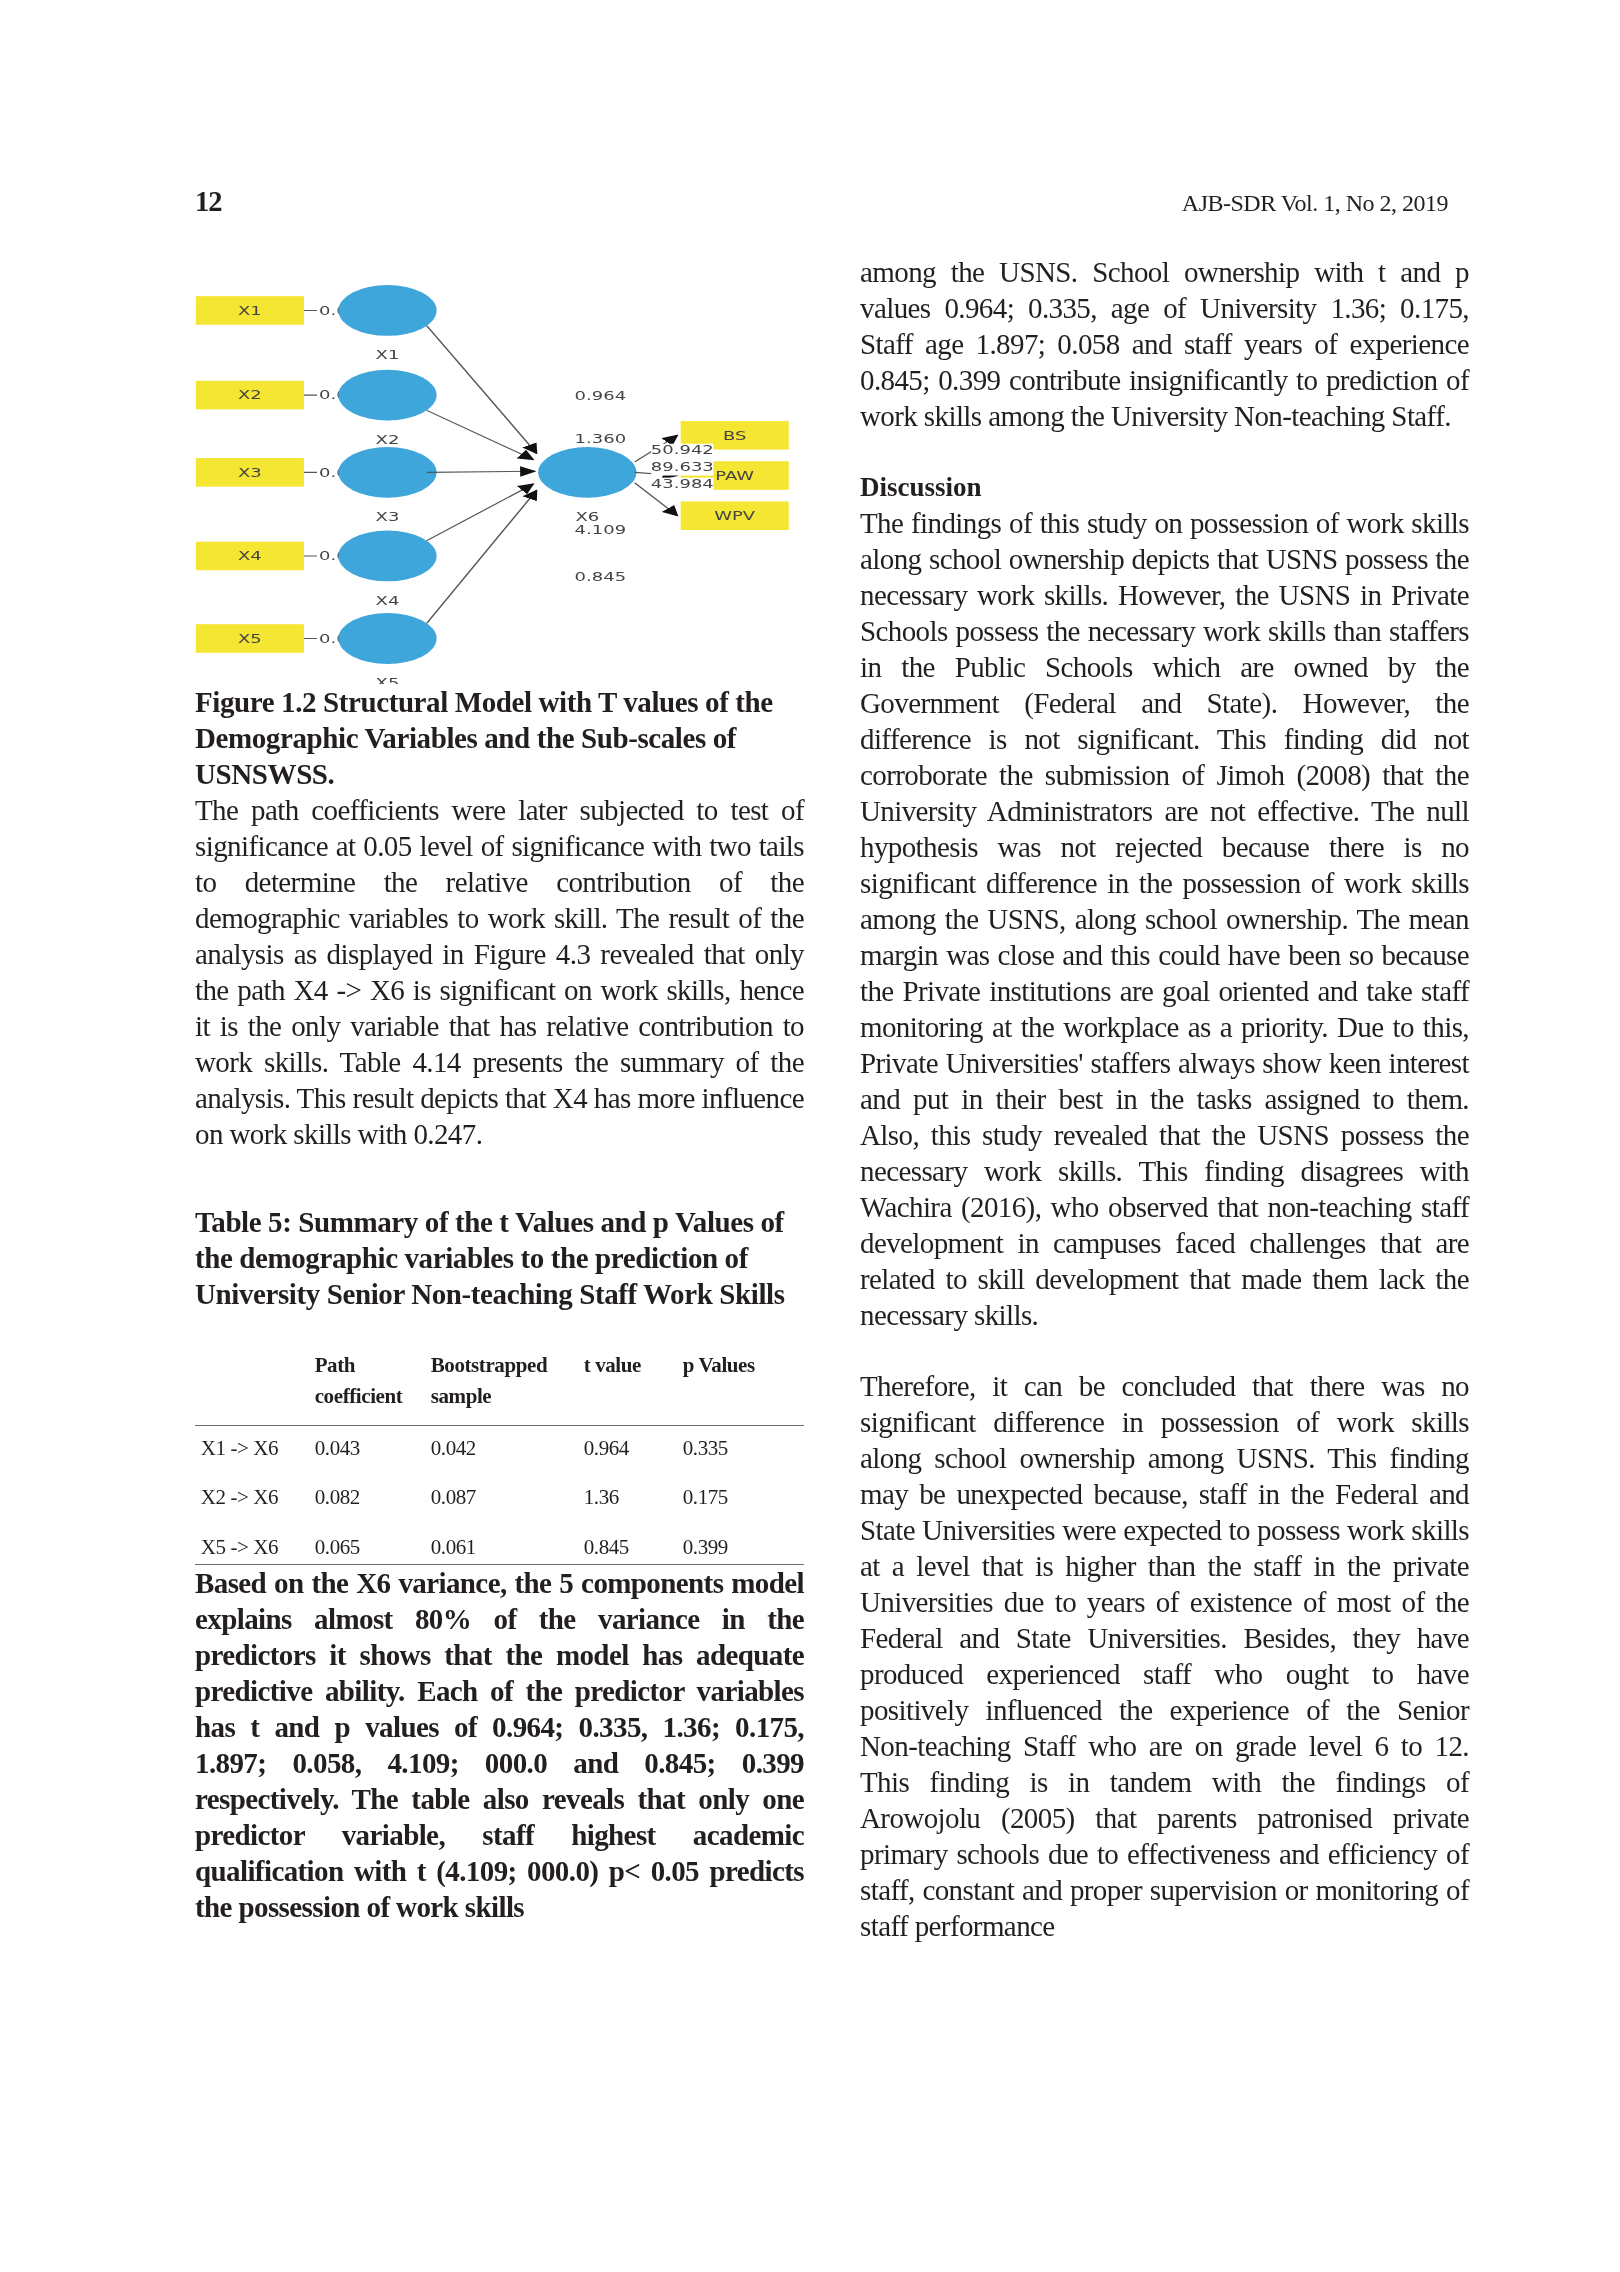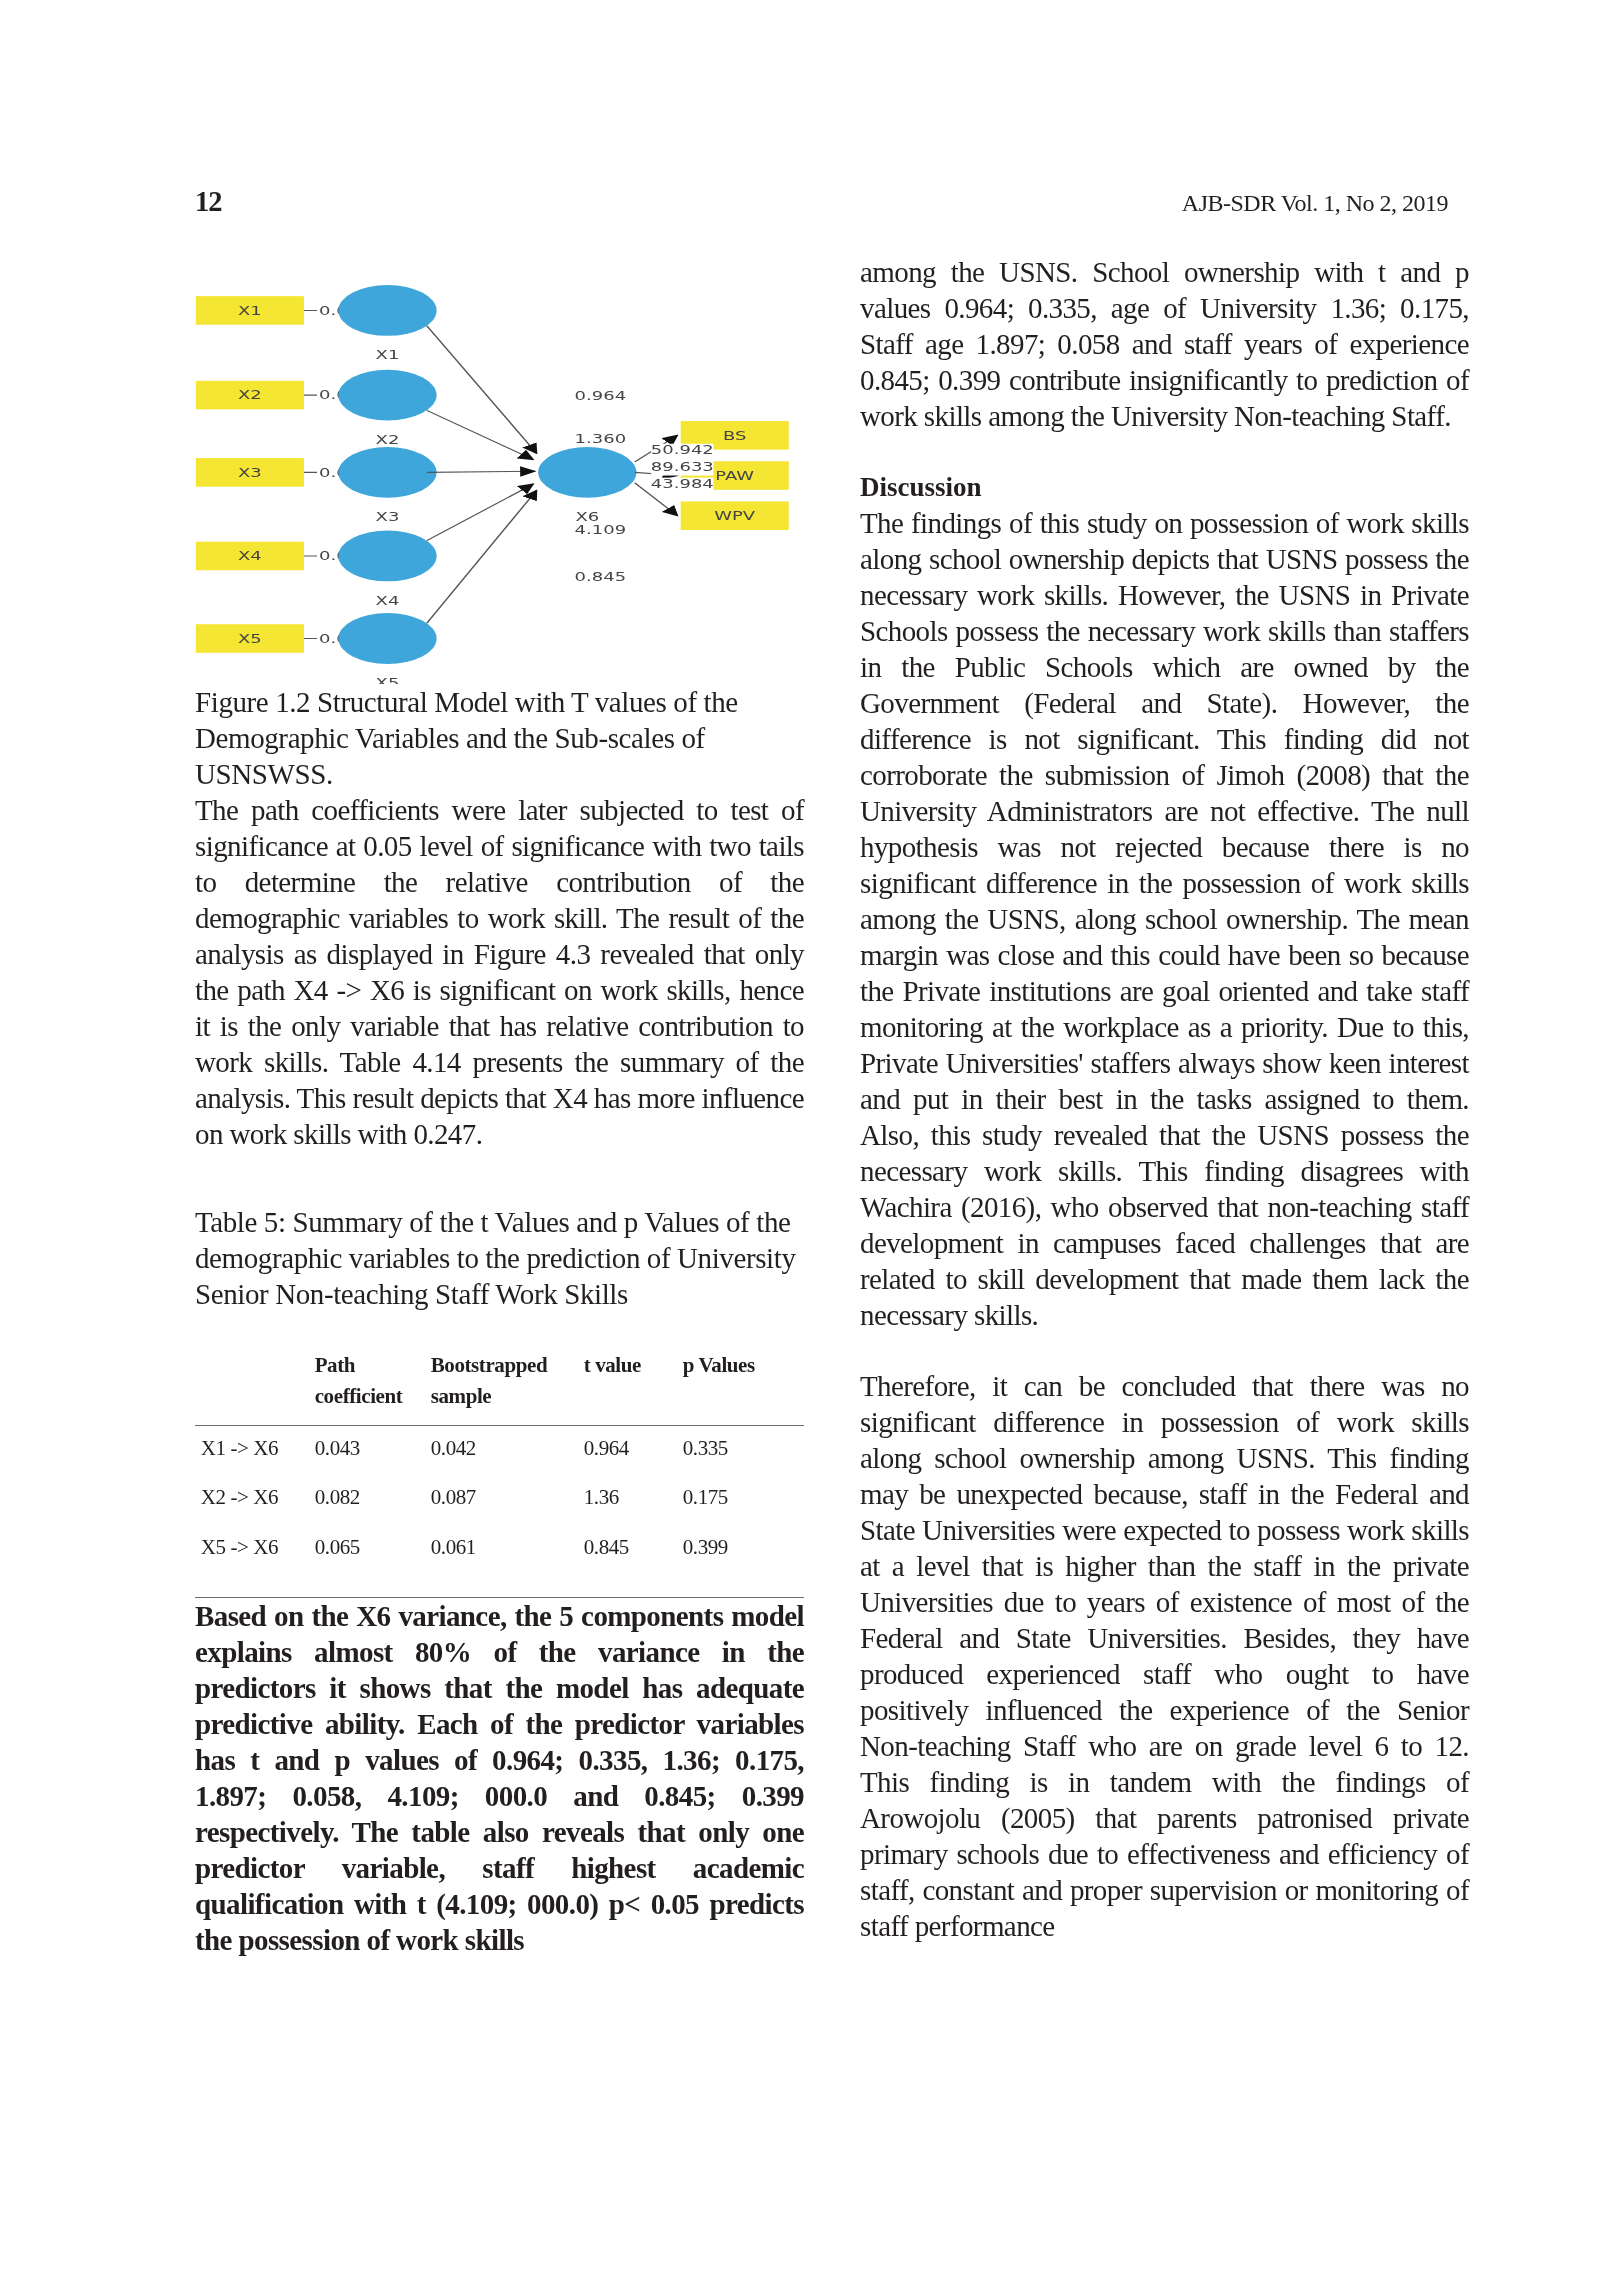--- a/index.html
+++ b/index.html
@@ -7,32 +7,32 @@
            font-family: "Liberation Serif", "DejaVu Serif", serif; color: #231f20; }
     .page-header { position: absolute; top: 186px; left: 195px; width: 1253px; height: 38px; }
     .page-number { position: absolute; left: 0; top: 0; font-weight: bold; font-size: 28.5px; letter-spacing: -1px; }
     .journal-ref { position: absolute; right: 0; top: 3.8px; font-size: 24px; letter-spacing: -0.5px; }
 
     .col { position: absolute; }
     .col-left { left: 195px; top: 266px; width: 609px; }
     .col-right { left: 860px; top: 254px; width: 609px; }
 
     .para { font-size: 29px; line-height: 36px; text-align: justify; margin: 0; letter-spacing: -0.6px; }
-    .bold-title { font-weight: normal; font-size: 29px; line-height: 36px; margin: 0; letter-spacing: -0.4px; }
+    .bold-title { font-weight: bold; font-size: 29px; line-height: 36px; margin: 0; letter-spacing: -0.4px; }
 
     .figure { position: relative; width: 609px; height: 418px; }
     .figure svg { position: absolute; left: 0; top: 0; }
     .caption { margin-top: 0; }
 
     .table-title { margin-top: 52px; }
     table.results { border-collapse: collapse; width: 609px; margin-top: 38px; font-size: 21px; letter-spacing: -0.4px; }
     table.results th { font-weight: bold; text-align: left; vertical-align: top; line-height: 31px; padding: 0 0 13.3px 0; }
     table.results td { line-height: 28.5px; padding: 7.6px 0 13.3px 0; }
     table.results thead tr { border-bottom: 1.9px solid #6d6e71; }
-    table.results tbody tr:last-child td { padding-bottom: 36px; }
+    table.results tbody tr:last-child td { padding-bottom: 3px; }
     table.results { border-bottom: 1.9px solid #6d6e71; }
     .c0 { width: 114px; padding-left: 5.7px !important; }
     .c1 { width: 116px; }
     .c2 { width: 153px; }
     .c3 { width: 99px; }
 
     .after-table { margin-top: 0; font-weight: bold; }
     .discussion-heading { margin-top: 35px; font-weight: bold; font-size: 27px; line-height: 36px; }
     .gap-para { margin-top: 35px; }
   </style>

